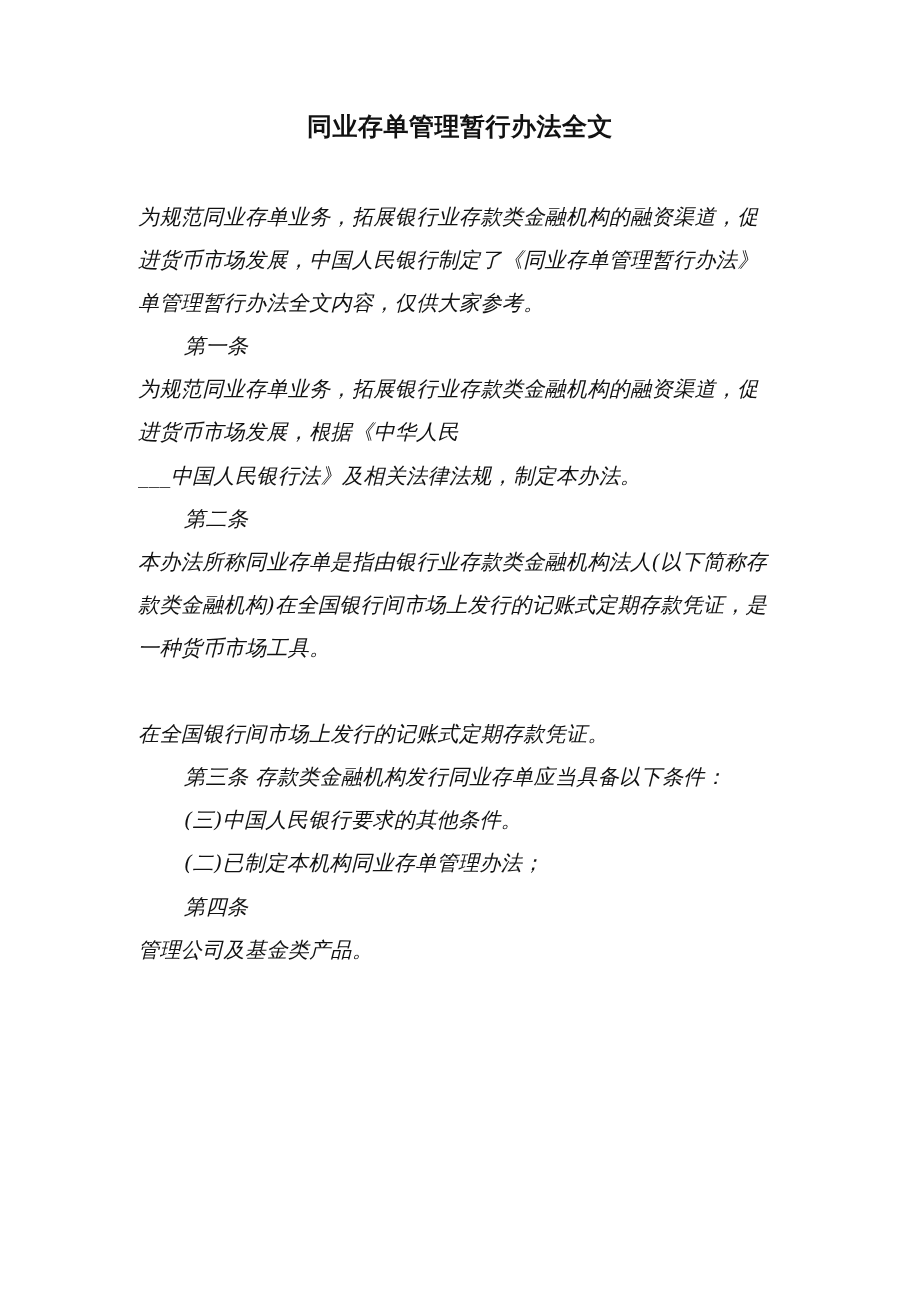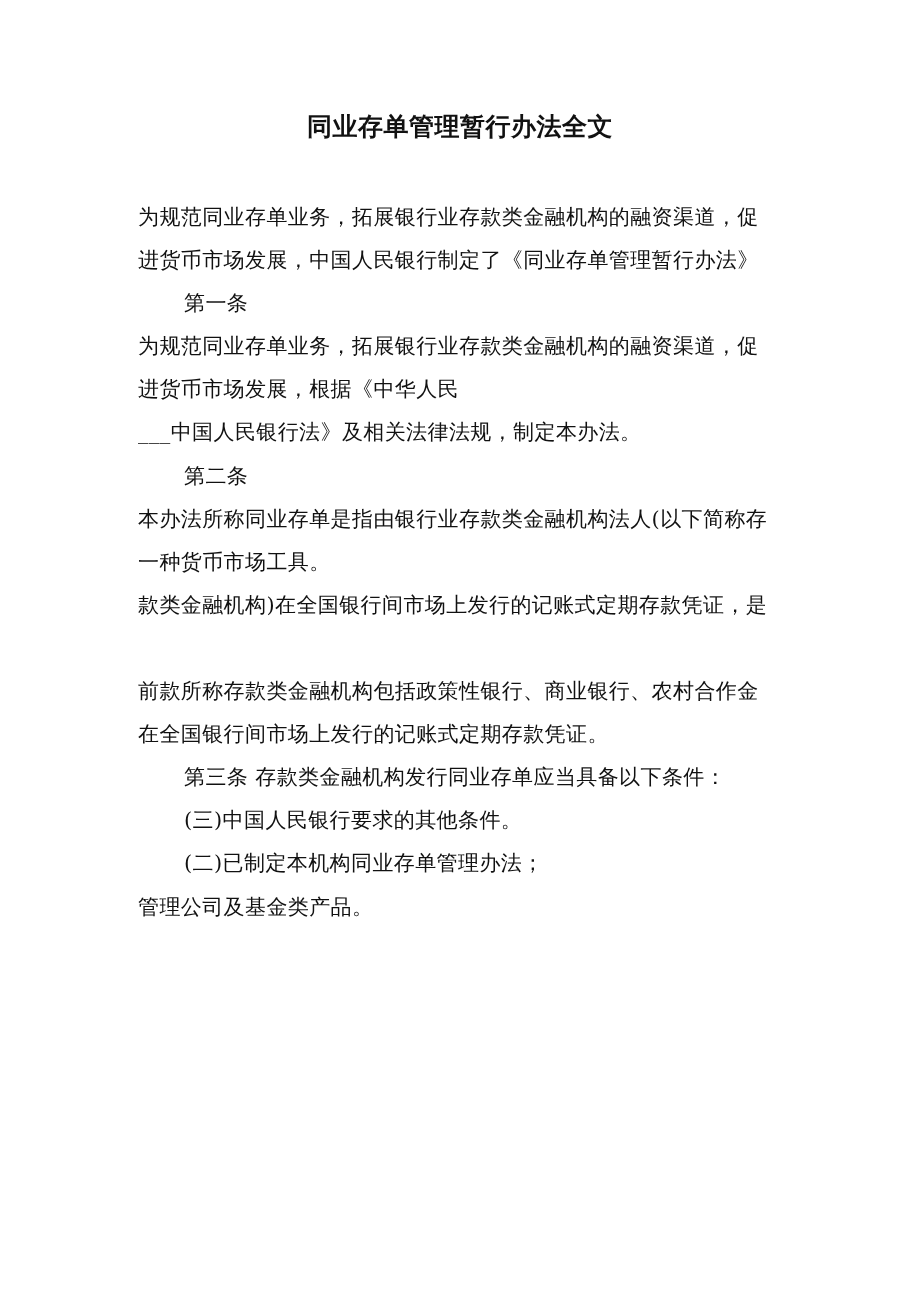--- a/index.html
+++ b/index.html
@@ -34,20 +34,21 @@
       font-weight: bold;
       letter-spacing: 0.5px;
       color: #111111;
       margin: 0;
     }
     .body-text {
       position: absolute;
       left: 138px;
       top: 196px;
       width: 640px;
+      font-style: italic;
     }
     .line {
       height: 43.1px;
       line-height: 43.1px;
       font-size: 21px;
       white-space: nowrap;
       letter-spacing: 0.4px;
     }
     .indent {
       padding-left: 46px;
@@ -58,29 +59,30 @@
   </style>
 </head>
 <body>
 
 <div class="page">
   <h1 class="title">同业存单管理暂行办法全文</h1>
 
   <div class="body-text">
     <div class="line">为规范同业存单业务，拓展银行业存款类金融机构的融资渠道，促</div>
     <div class="line">进货币市场发展，中国人民银行制定了《同业存单管理暂行办法》</div>
+    <div class="line">单管理暂行办法全文内容，仅供大家参考。</div>
     <div class="line indent">第一条</div>
     <div class="line">为规范同业存单业务，拓展银行业存款类金融机构的融资渠道，促</div>
     <div class="line">进货币市场发展，根据《中华人民</div>
     <div class="line">___中国人民银行法》及相关法律法规，制定本办法。</div>
     <div class="line indent">第二条</div>
     <div class="line">本办法所称同业存单是指由银行业存款类金融机构法人(以下简称存</div>
+    <div class="line">款类金融机构)在全国银行间市场上发行的记账式定期存款凭证，是</div>
     <div class="line">一种货币市场工具。</div>
-    <div class="line">款类金融机构)在全国银行间市场上发行的记账式定期存款凭证，是</div>
     <div class="line blank"></div>
-    <div class="line">前款所称存款类金融机构包括政策性银行、商业银行、农村合作金</div>
     <div class="line">在全国银行间市场上发行的记账式定期存款凭证。</div>
     <div class="line indent">第三条  存款类金融机构发行同业存单应当具备以下条件：</div>
     <div class="line indent">(三)中国人民银行要求的其他条件。</div>
     <div class="line indent">(二)已制定本机构同业存单管理办法；</div>
+    <div class="line indent">第四条</div>
     <div class="line">管理公司及基金类产品。</div>
   </div>
 </div>
 
 </body></html>

